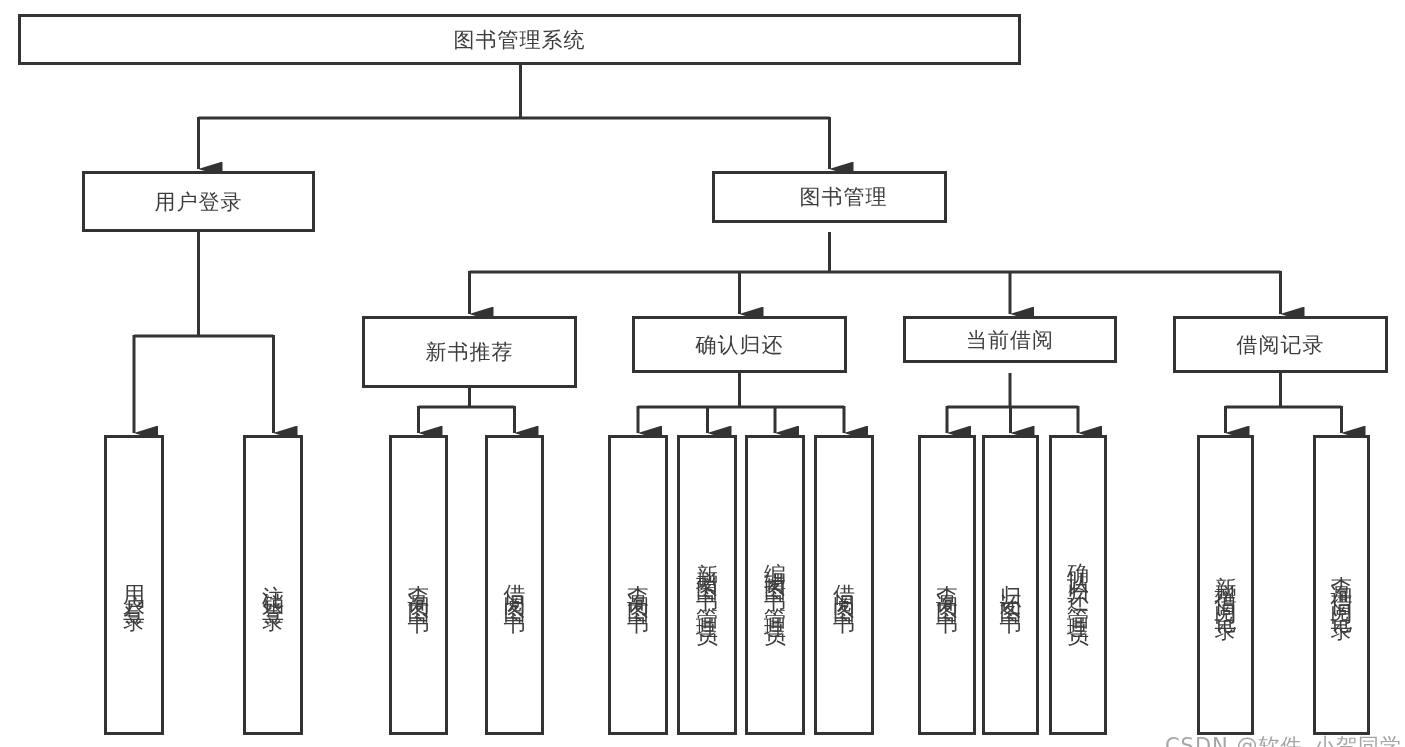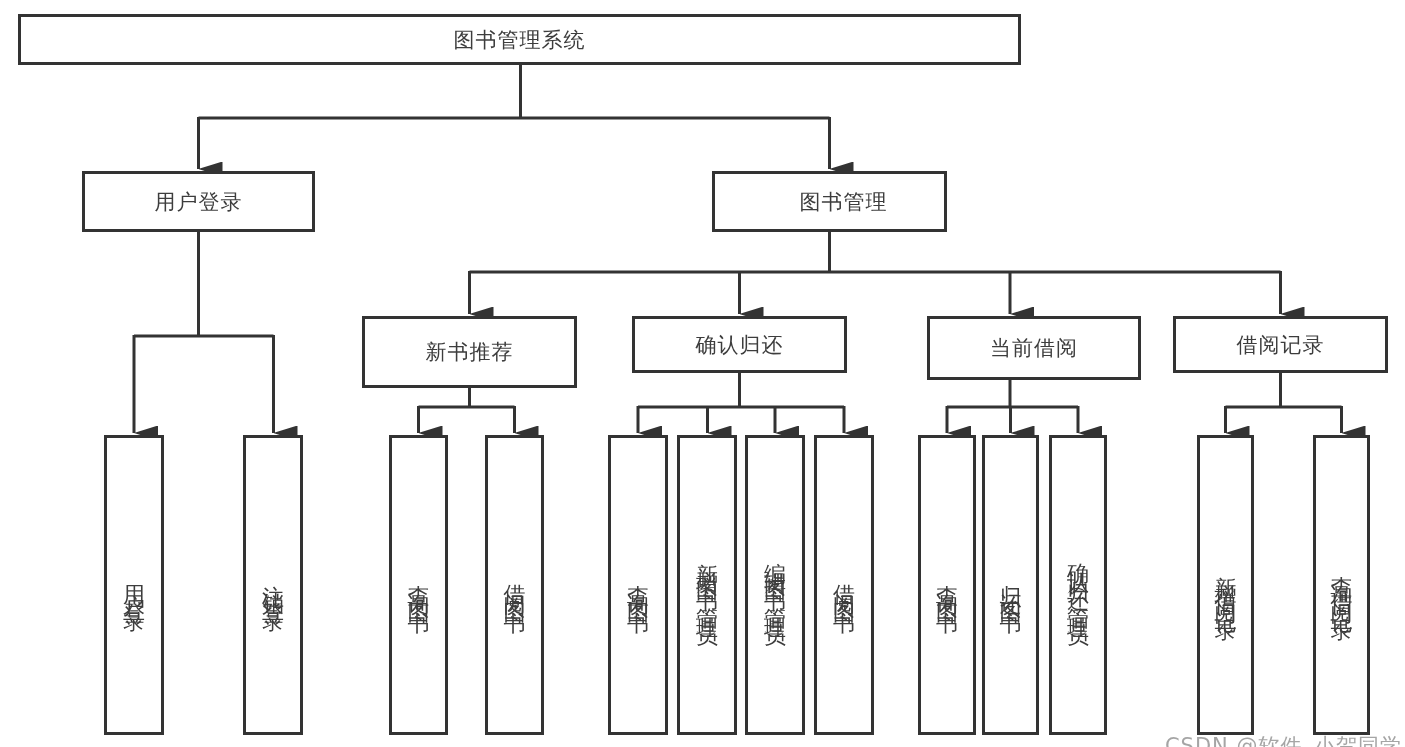--- a/index.html
+++ b/index.html
@@ -112,31 +112,31 @@
     </g>
   </svg>
 
   <div class="box h" style="left:18px; top:14px; width:1003px; height:51px;align-items:center;">
     <span>图书管理系统</span>
   </div>
 
   <div class="box h" style="left:82px; top:171px; width:233px; height:61px;">
     <span>用户登录</span>
   </div>
-  <div class="box h" style="left:712px; top:171px; width:235px; height:61px;padding-left:28px;">
+  <div class="box h" style="left:712px; top:171px; width:235px; height:52px;padding-left:28px;">
     <span>图书管理</span>
   </div>
 
   <div class="box h" style="left:362px; top:316px; width:215px; height:72px;">
     <span>新书推荐</span>
   </div>
   <div class="box h" style="left:632px; top:316px; width:215px; height:57px;">
     <span>确认归还</span>
   </div>
-  <div class="box h" style="left:903px; top:316px; width:214px; height:64px;margin-left:24px;">
+  <div class="box h" style="left:903px; top:316px; width:214px; height:47px;">
     <span>当前借阅</span>
   </div>
   <div class="box h" style="left:1173px; top:316px; width:215px; height:57px;">
     <span>借阅记录</span>
   </div>
 
   <div class="box v" style="left:104px; top:435px; width:60px; height:300px;">
     <span class="vtext">用户登录</span>
   </div>
   <div class="box v" style="left:243px; top:435px; width:60px; height:300px;">

